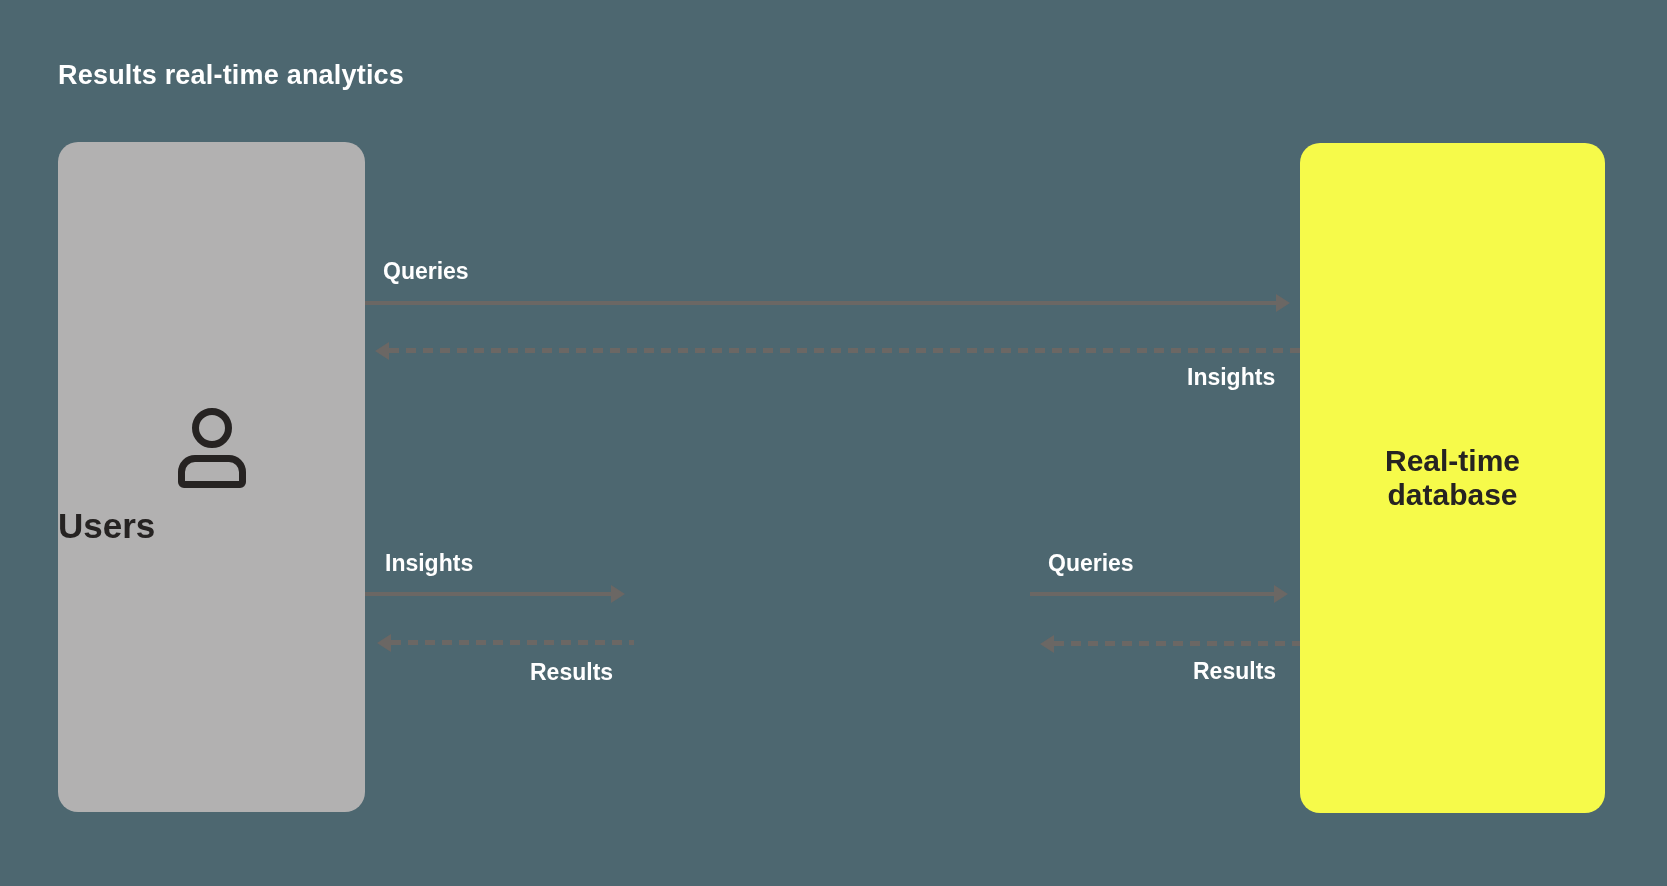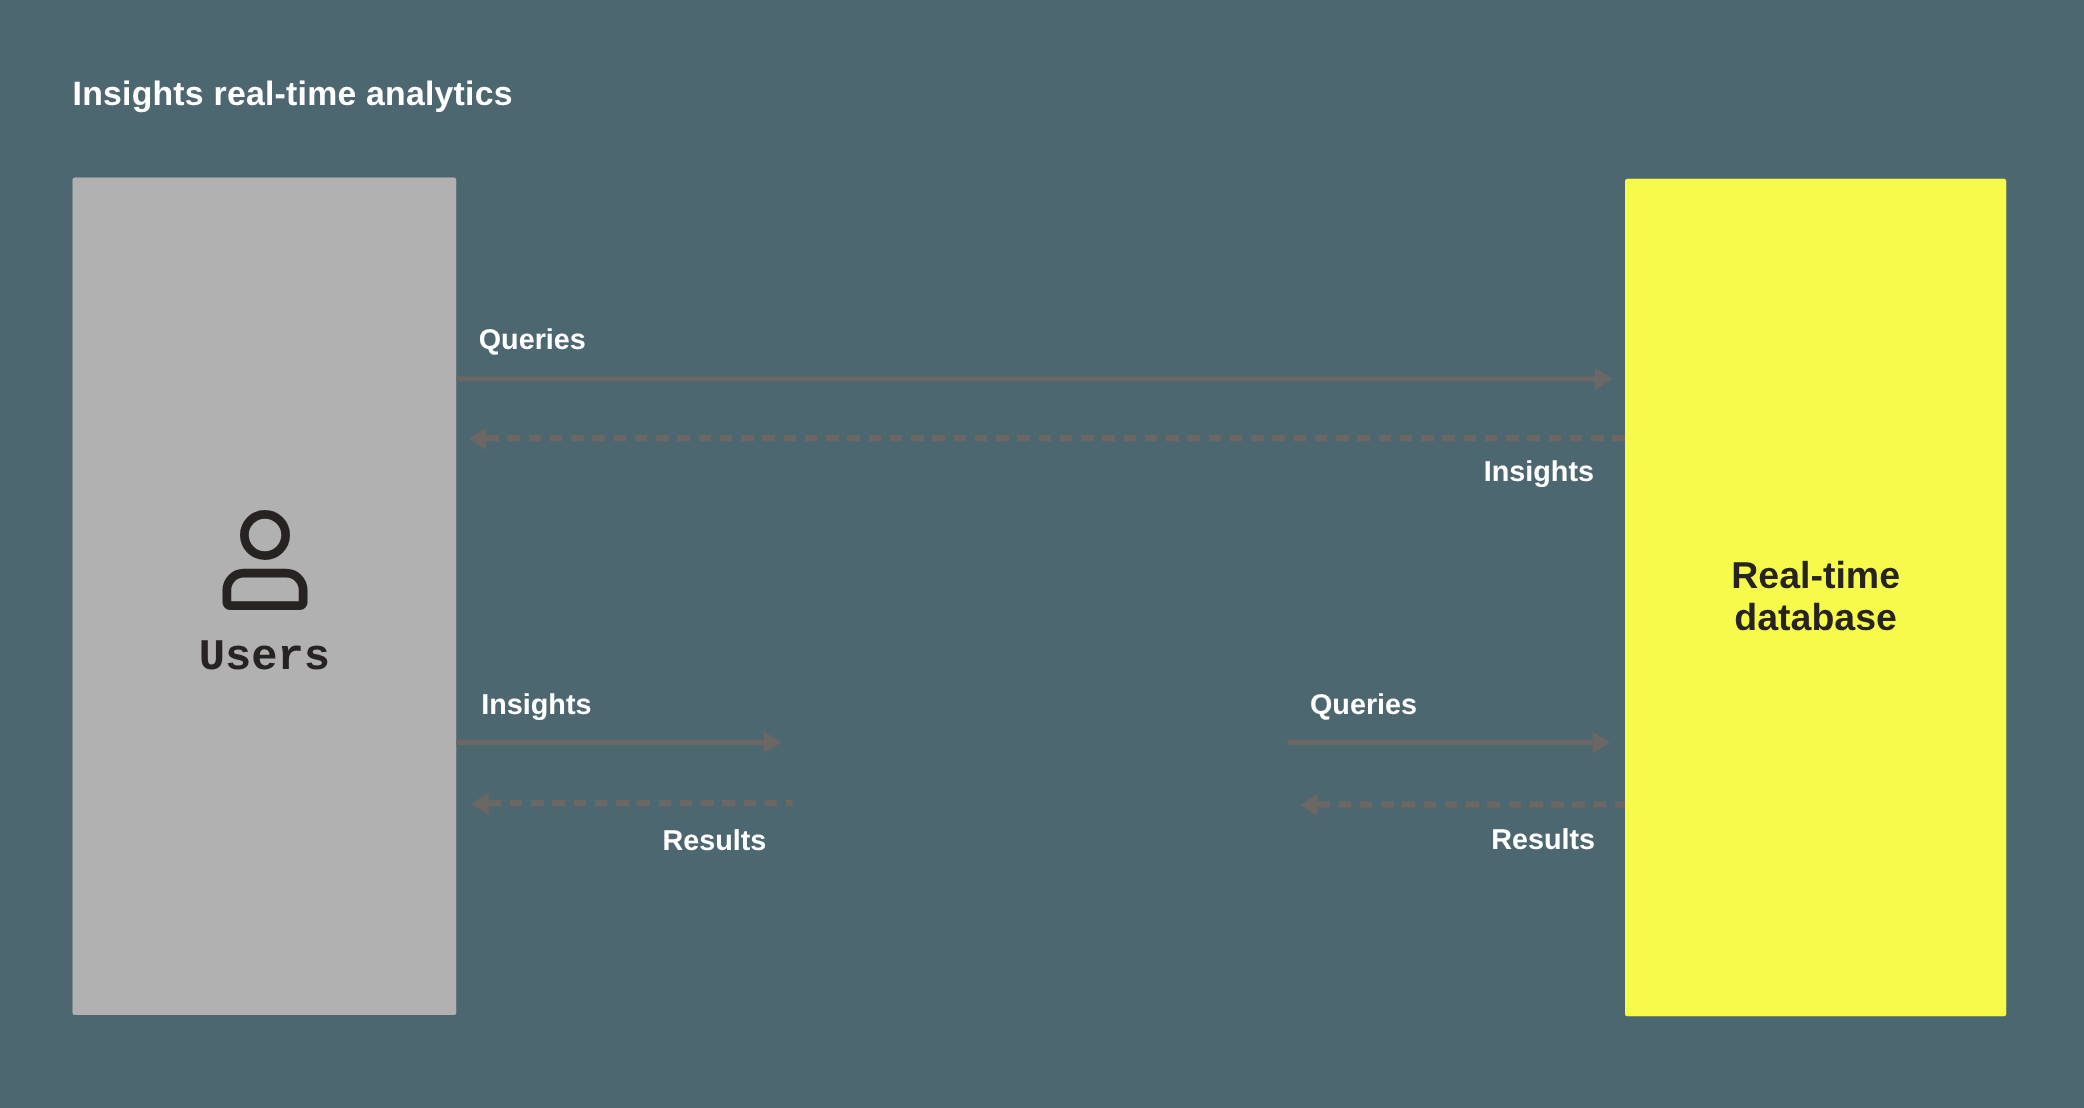--- a/index.html
+++ b/index.html
@@ -28,34 +28,32 @@
     left: 58px;
     top: 60px;
     font-size: 27px;
     font-weight: 700;
     color: var(--label-text);
     letter-spacing: 0.2px;
   }
 
   .node {
     position: absolute;
-    border-radius: 2px;
+    border-radius: 20px;
   }
 
   .node-users {
     left: 58px;
     top: 142px;
     width: 307px;
     height: 670px;
     background: var(--users-box);
     display: flex;
     flex-direction: column;
-    align-items: center;
     justify-content: center;
-    font-family: Liberation Mono, monospace;
   }
 
   .person-icon {
     display: flex;
     flex-direction: column;
     align-items: center;
   }
   .person-icon .head {
     width: 40px;
     height: 40px;
@@ -166,21 +164,21 @@
   
   .f6-line  { left: 1054px; top: 641px; width: 246px; }
   .f6-head  { left: 1040px; top: 635px; }
   .f6-label { left: 1193px; top: 658px; }
 </style>
 </head>
 <body>
 
 <div class="canvas">
 
-  <div class="diagram-title">Insights real-time analytics</div>
+  <div class="diagram-title">Results real-time analytics</div>
 
   <div class="node node-users">
     <div class="person-icon">
       <div class="head"></div>
       <div class="torso"></div>
     </div>
     <div class="users-label">Users</div>
   </div>
 
 

